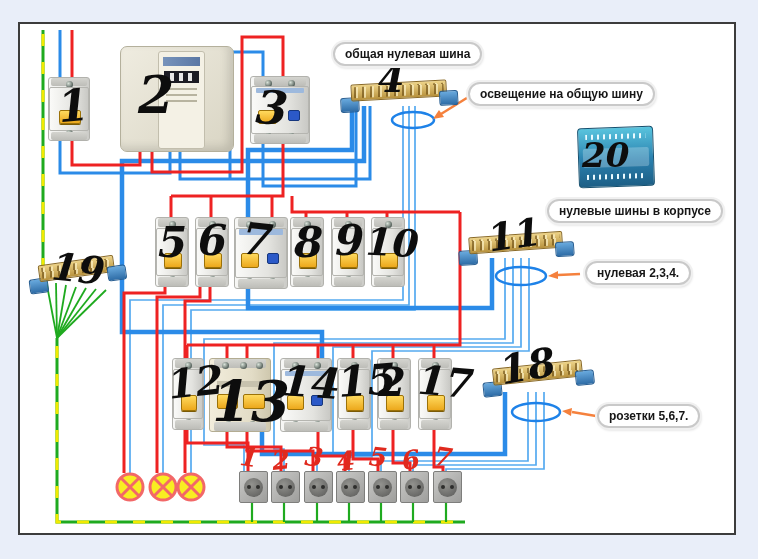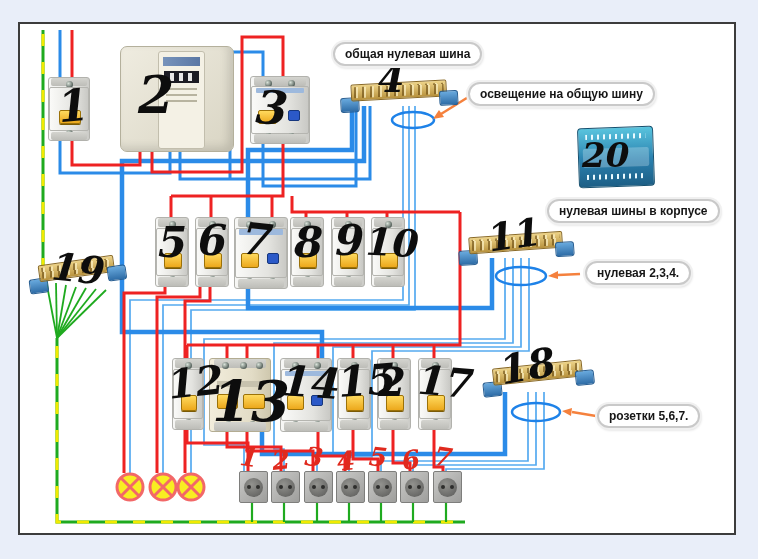--- a/index.html
+++ b/index.html
@@ -402,17 +402,17 @@
   <span class="snum" style="left:240px;top:446px;transform:rotate(8deg)">1</span>
   <span class="snum" style="left:272px;top:449px;transform:rotate(-6deg)">2</span>
   <span class="snum" style="left:305px;top:446px;transform:rotate(7deg)">3</span>
   <span class="snum" style="left:337px;top:450px;transform:rotate(-5deg)">4</span>
   <span class="snum" style="left:369px;top:446px;transform:rotate(6deg)">5</span>
   <span class="snum" style="left:402px;top:449px;transform:rotate(-7deg)">6</span>
   <span class="snum" style="left:434px;top:446px;transform:rotate(8deg)">7</span>
 
   <div class="co" style="left:468px;top:82px">освещение на общую шину</div>
   <div class="co" style="left:333px;top:42px">общая нулевая шина</div>
-  <div class="co" style="left:547px;top:199px">нулевая шины в корпусе</div>
+  <div class="co" style="left:547px;top:199px">нулевые шины в корпусе</div>
   <div class="co" style="left:585px;top:261px">нулевая 2,3,4.</div>
   <div class="co" style="left:597px;top:404px">розетки 5,6,7.</div>
 
 </div>
 
 </body></html>

